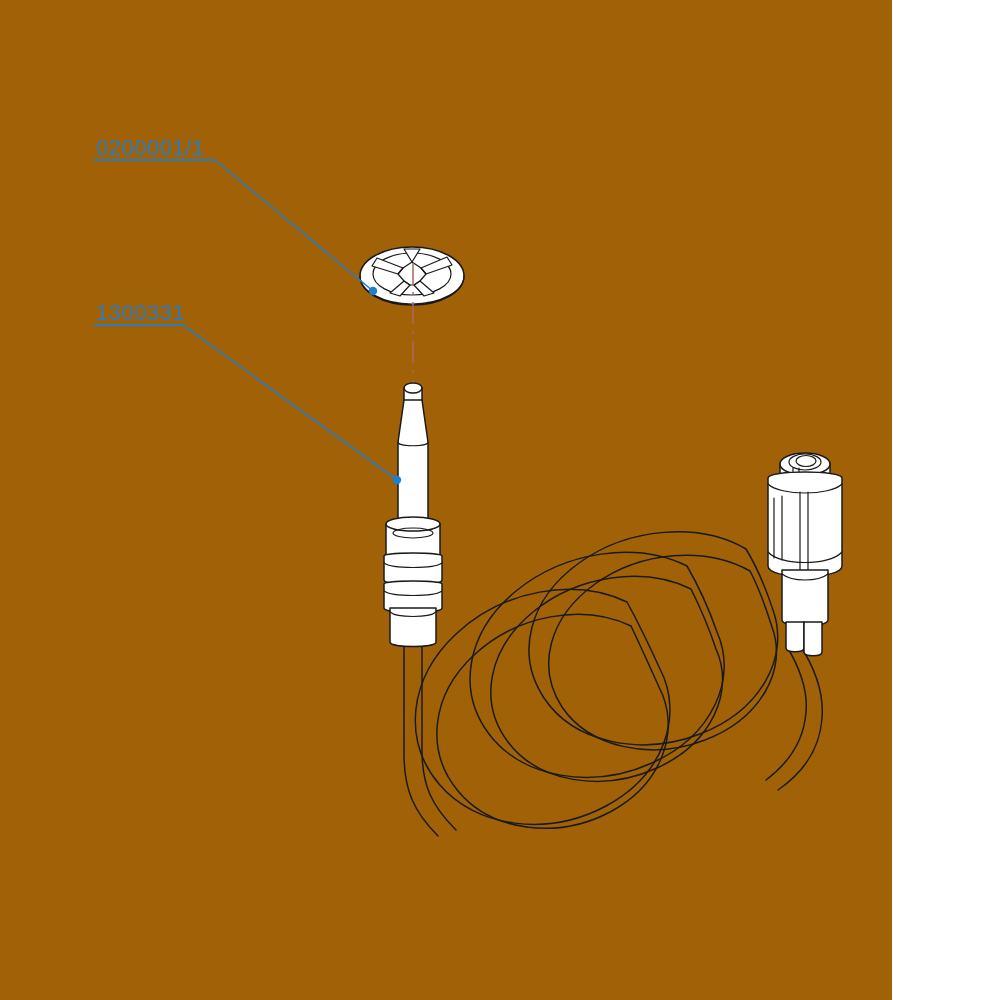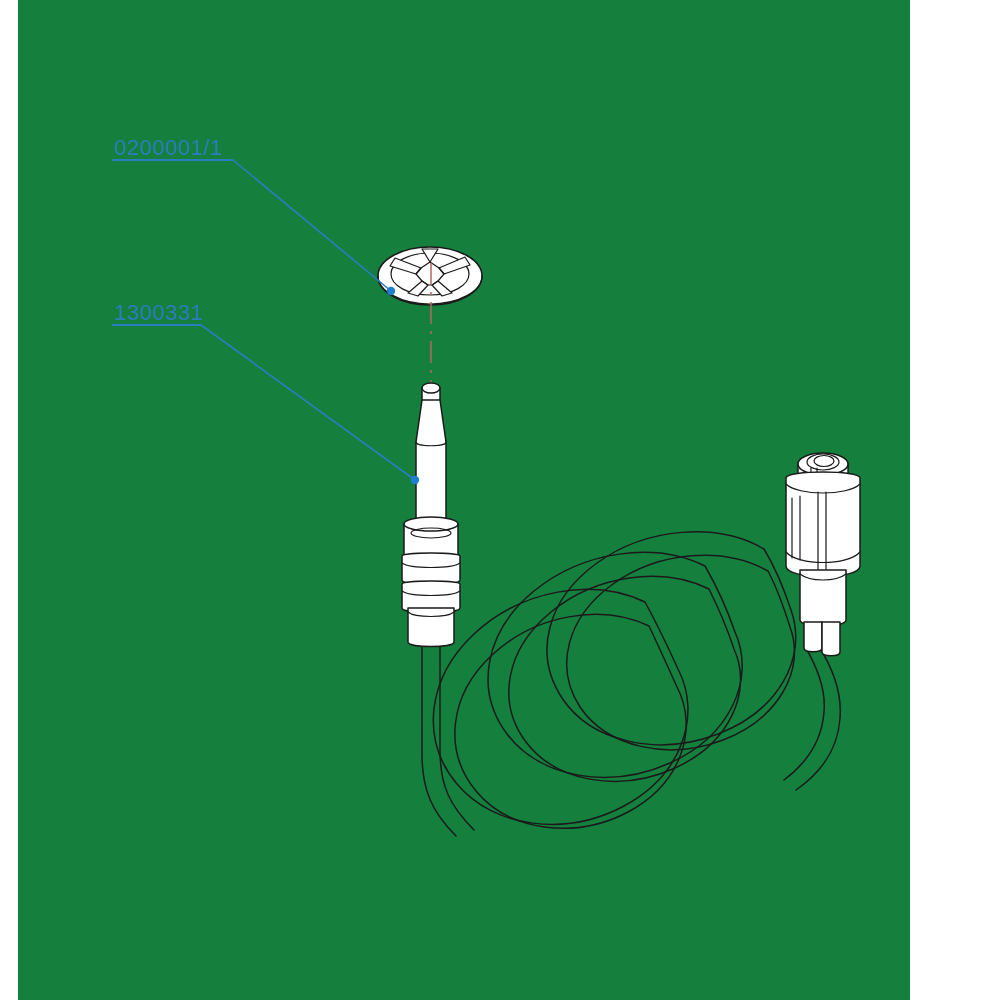--- a/index.html
+++ b/index.html
@@ -10,22 +10,21 @@
   body {
     width: 1000px;
     height: 1000px;
     font-family: "Liberation Sans", sans-serif;
     overflow: hidden;
   }
   #sheet {
     position: relative;
     width: 892px;
     height: 1000px;
-    background: #15803d;
-    margin-left: 18px;
+    background: #a16207;
   }
   #drawing {
     position: absolute;
     top: 0;
     left: 0;
     width: 1000px;
     height: 1000px;
   }
   .callout-text {
     font-family: "Liberation Sans", sans-serif;

